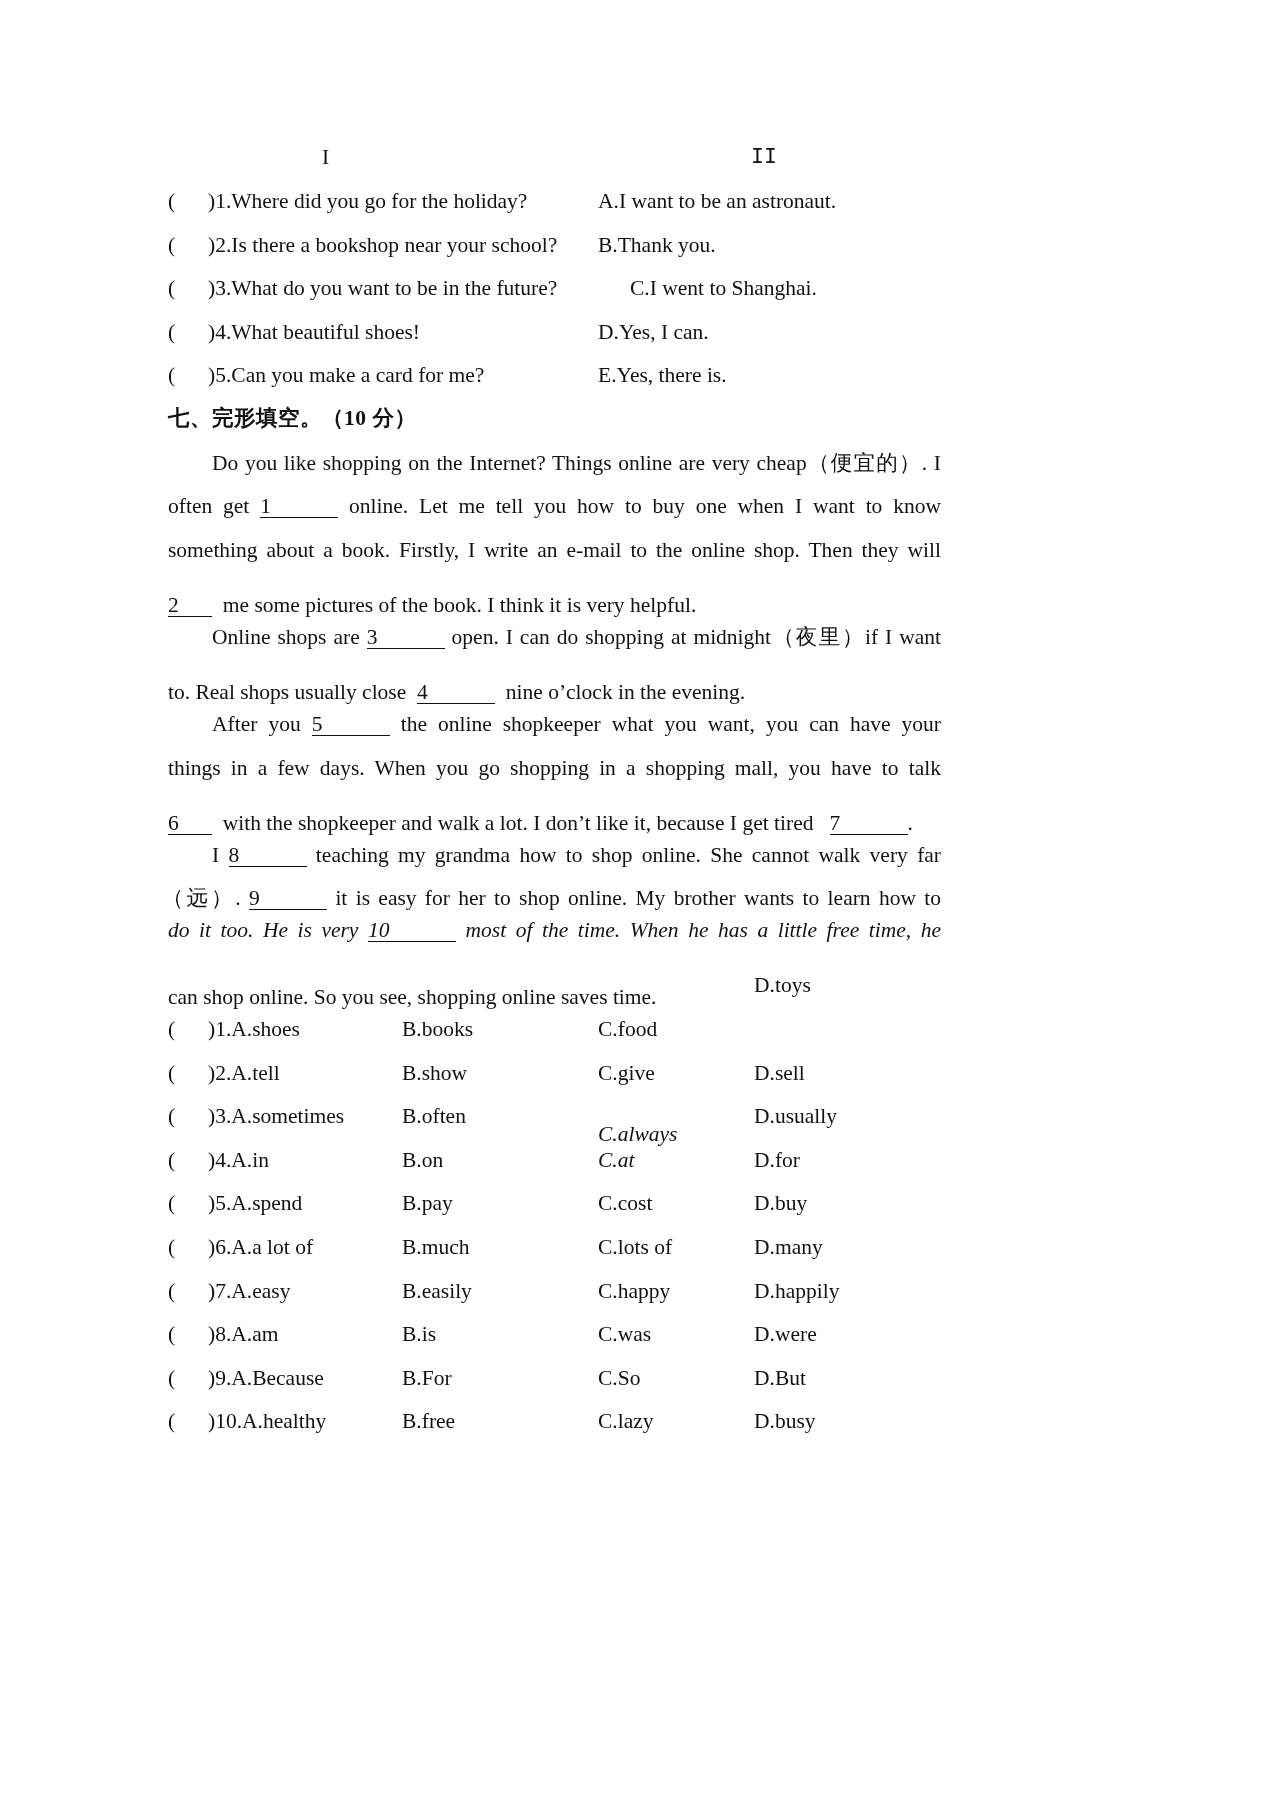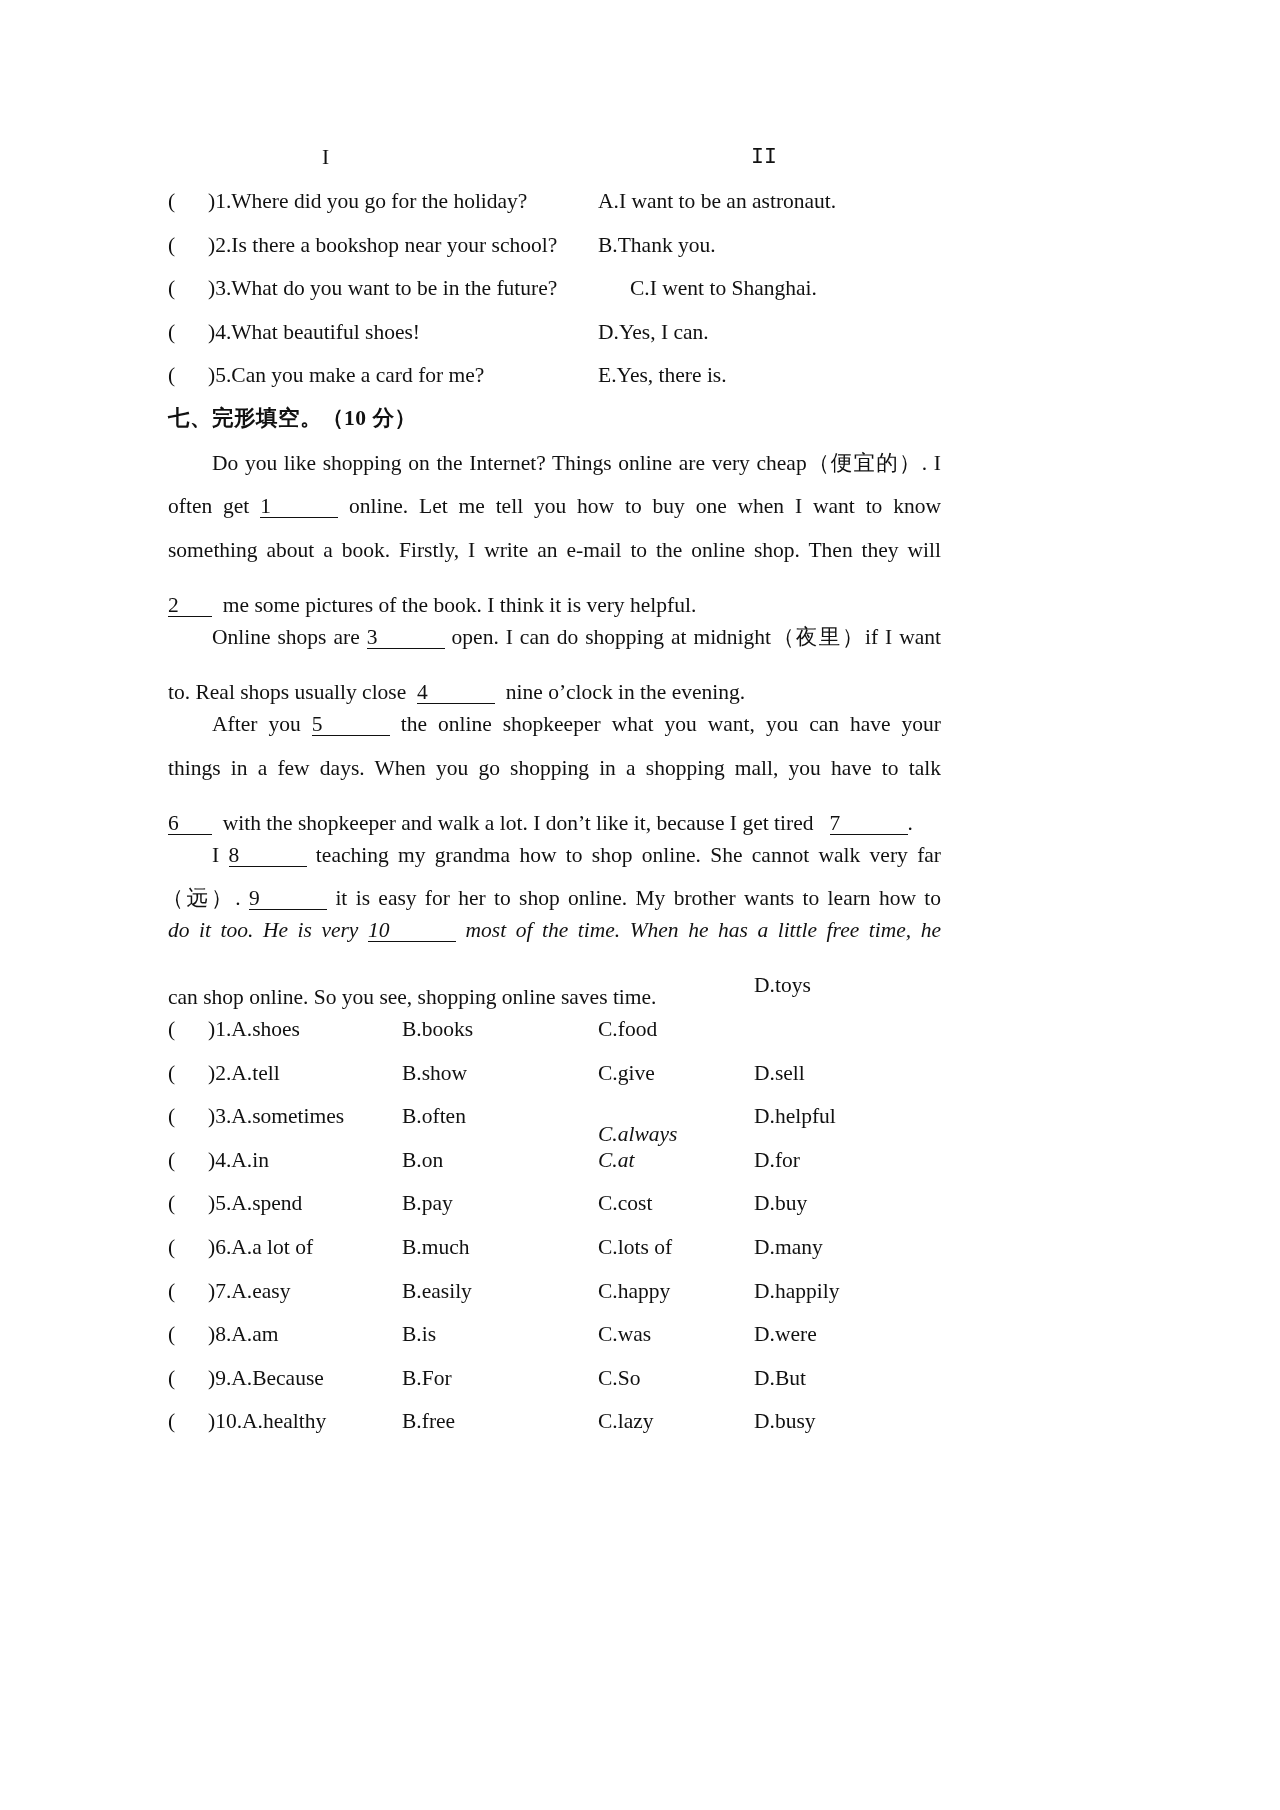--- a/index.html
+++ b/index.html
@@ -124,21 +124,21 @@
       <div class="opt" style="left:208px; top:1060px;">)2.A.tell</div>
       <div class="opt" style="left:402px; top:1060px;">B.show</div>
       <div class="opt" style="left:598px; top:1060px;">C.give</div>
       <div class="opt" style="left:754px; top:1060px;">D.sell</div>
     </div>
     <div>
       <div class="opt" style="left:168px; top:1103px;">(</div>
       <div class="opt" style="left:208px; top:1103px;">)3.A.sometimes</div>
       <div class="opt" style="left:402px; top:1103px;text-align:right;">B.often</div>
       <div class="opt" style="left:598px; top:1121px;font-style:italic;">C.always</div>
-      <div class="opt" style="left:754px; top:1103px;">D.helpful</div>
+      <div class="opt" style="left:754px; top:1103px;">D.usually</div>
     </div>
     <div>
       <div class="opt" style="left:168px; top:1147px;">(</div>
       <div class="opt" style="left:208px; top:1147px;">)4.A.in</div>
       <div class="opt" style="left:402px; top:1147px;">B.on</div>
       <div class="opt" style="left:598px; top:1147px;font-style:italic;">C.at</div>
       <div class="opt" style="left:754px; top:1147px;">D.for</div>
     </div>
     <div>
       <div class="opt" style="left:168px; top:1190px;">(</div>

